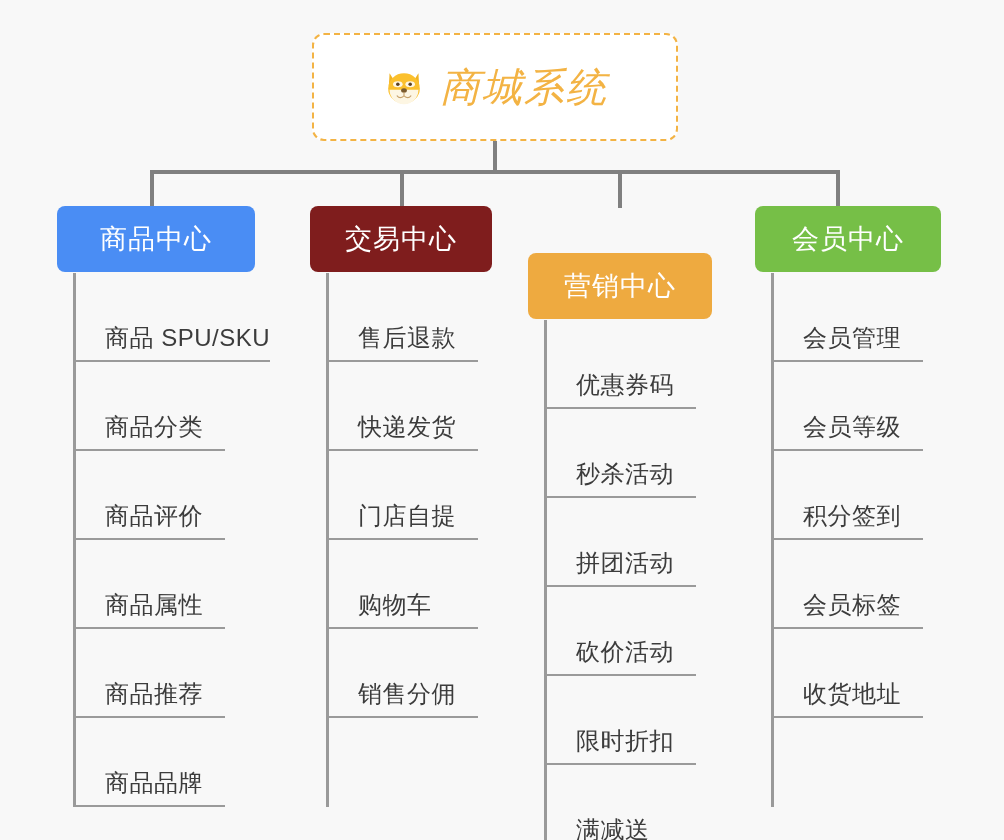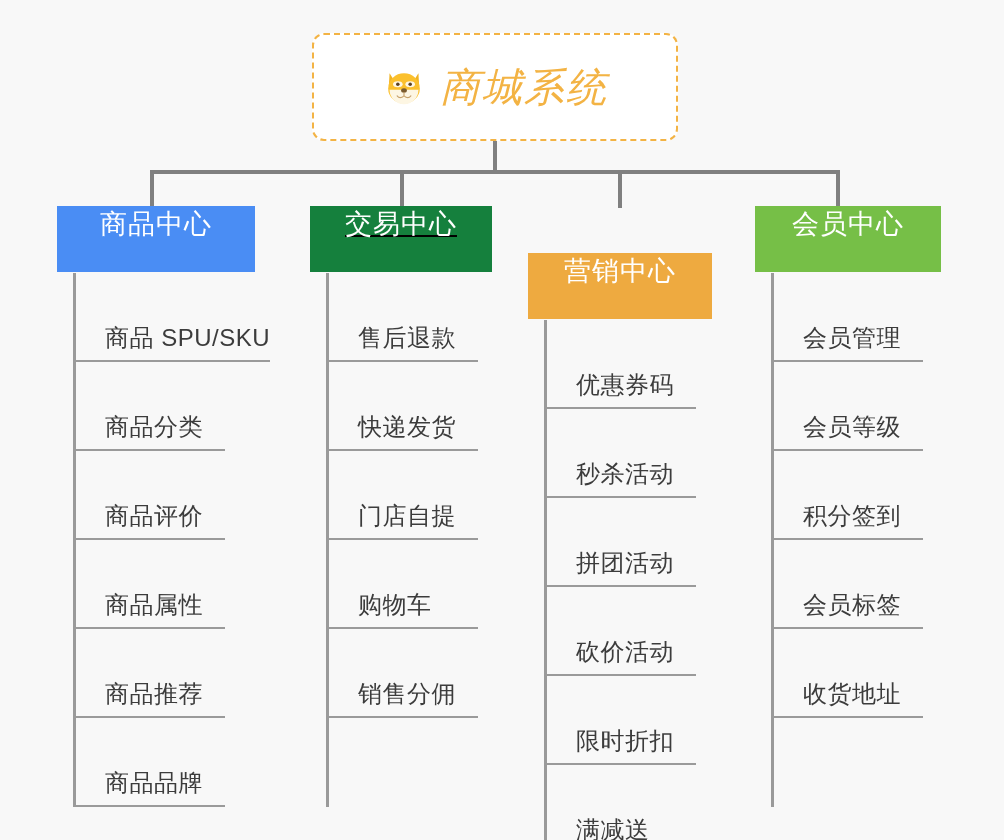--- a/index.html
+++ b/index.html
@@ -82,23 +82,23 @@
     position: absolute;
     top: 206px;
   }
   .col-0 { left: 57px;  width: 260px; }
   .col-1 { left: 310px; width: 240px; }
   .col-2 { left: 528px; width: 240px; }
   .col-3 { left: 755px; width: 240px; }
 
   .cat-box {
     height: 66px;
-    border-radius: 0;
+    border-radius: 8px;
     display: flex;
-    align-items: flex-start;
+    align-items: center;
     justify-content: center;
     box-sizing: border-box;
   }
   .col-0 .cat-box { width: 198px; }
   .col-1 .cat-box { width: 182px; }
   .col-2 .cat-box { width: 184px; margin-top: 47px; }
   .col-3 .cat-box { width: 186px; }
 
   .cat-label {
     color: #ffffff;
@@ -198,21 +198,21 @@
       <div class="leaf-item">
         <span class="leaf-inner"><span class="leaf-label">商品推荐</span></span>
       </div>
       <div class="leaf-item">
         <span class="leaf-inner"><span class="leaf-label">商品品牌</span></span>
       </div>
     </div>
   </div>
 
   <div class="column col-1">
-    <div class="cat-box" style="background: #15803d; text-decoration: underline;">
+    <div class="cat-box" style="background: #7f1d1d;">
       <span class="cat-label" style="color: rgb(255, 255, 255);">交易中心</span>
     </div>
     <div class="leaf-list">
       <div class="spine"></div>
       <div class="leaf-item">
         <span class="leaf-inner"><span class="leaf-label">售后退款</span></span>
       </div>
       <div class="leaf-item">
         <span class="leaf-inner"><span class="leaf-label">快递发货</span></span>
       </div>

